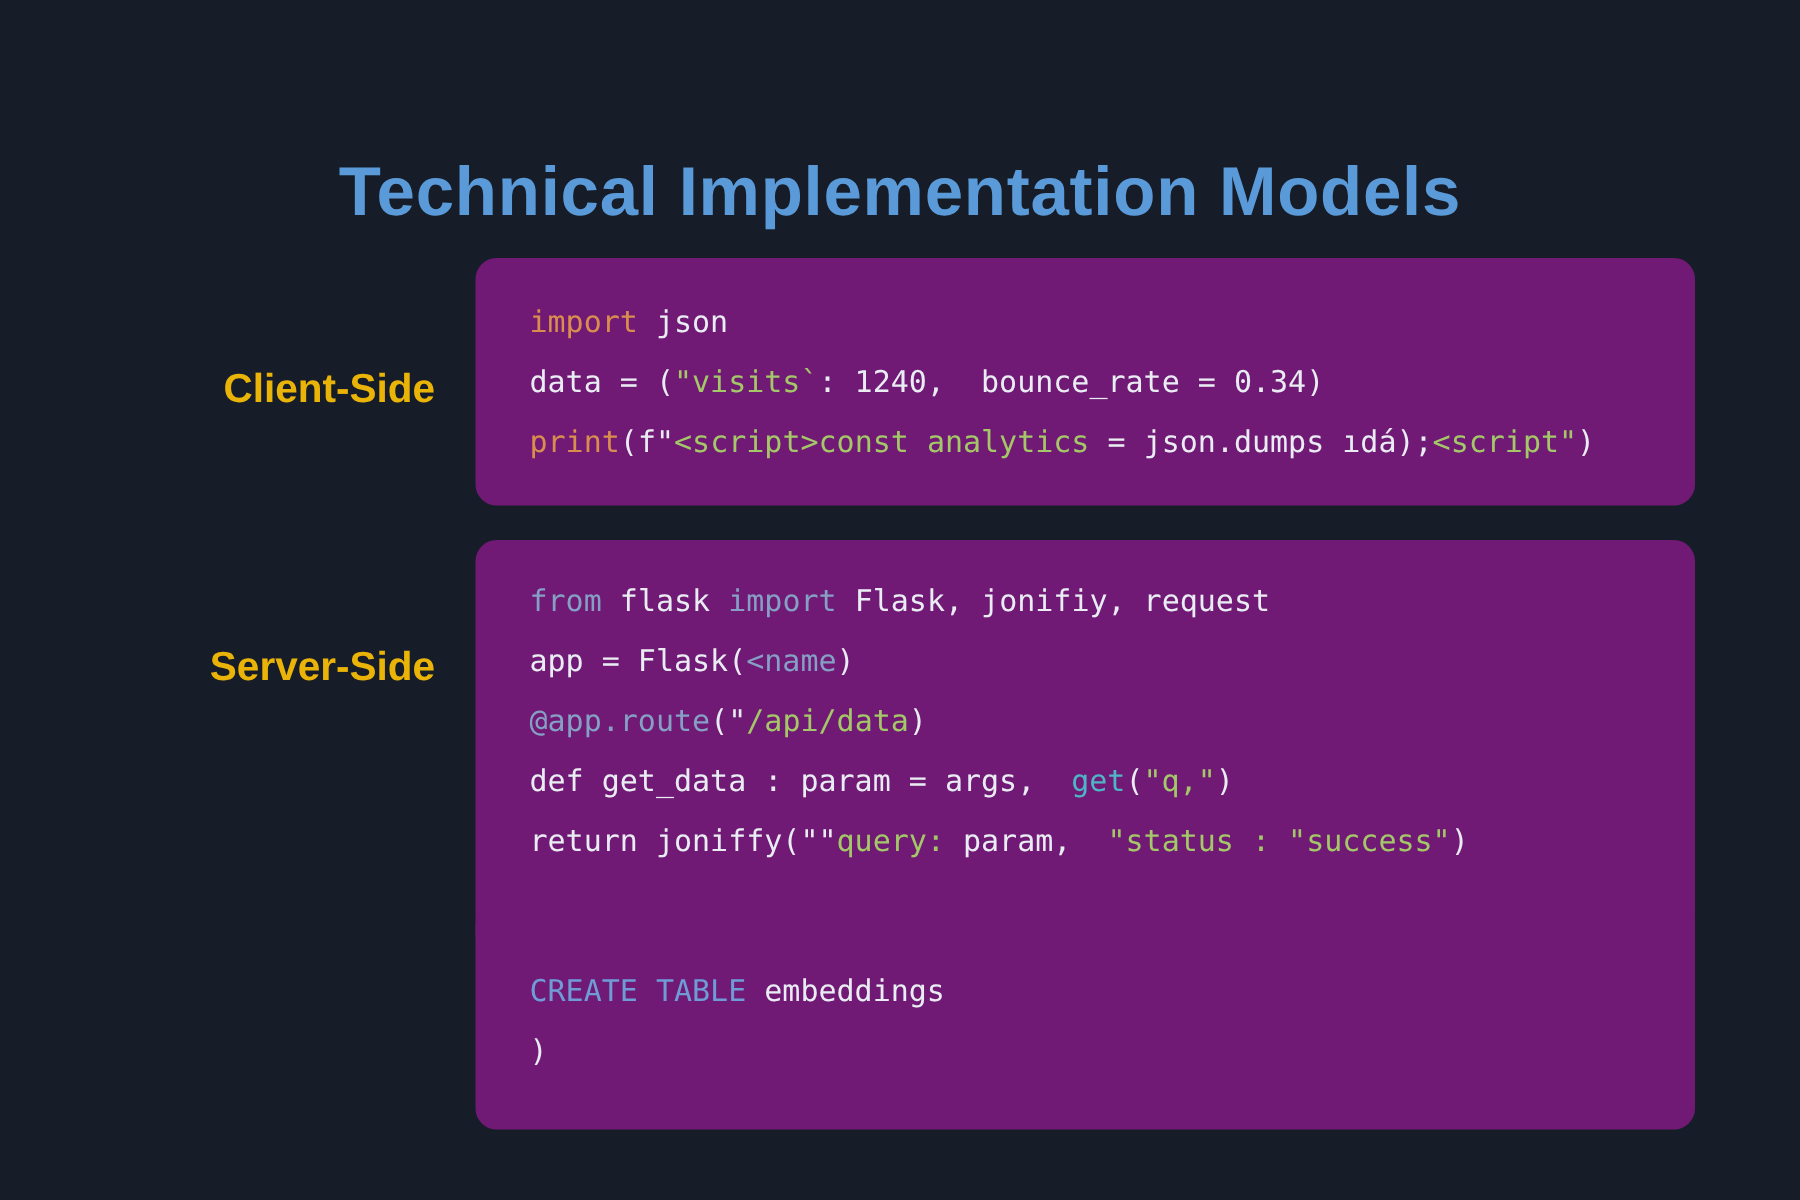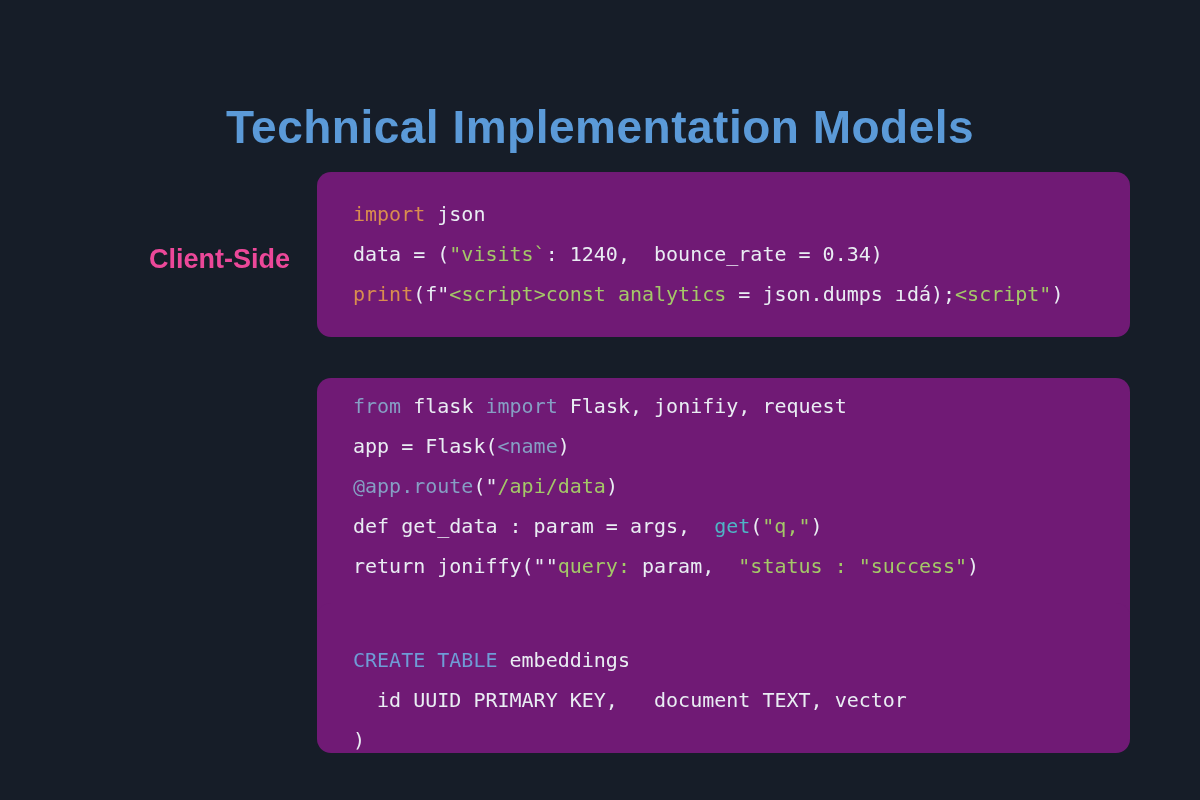--- a/index.html
+++ b/index.html
@@ -27,40 +27,40 @@
     color: #5b9ad8;
     margin-top: 36px;
   }
   .row-label {
     position: absolute;
     left: 0;
     width: 290px;
     text-align: right;
     font-size: 27px;
     font-weight: 700;
-    color: #ec4899;
+    color: #eab308;
     line-height: 43px;
   }
   .code-block {
     position: absolute;
     left: 317px;
     width: 813px;
     box-sizing: border-box;
     background: #701a75;
     border-radius: 14px;
     padding: 20px 36px;
     overflow: hidden;
     font-family: "DejaVu Sans Mono", monospace;
     font-size: 20px;
     line-height: 40px;
     color: #e9edf3;
     white-space: pre;
   }
   #block-client { top: 172px; height: 165px; padding-top: 22px; }
-  #block-server { top: 378px; height: 276px; padding-top: 8px; }
+  #block-server { top: 360px; height: 276px; padding-top: 20px; }
   #block-gateway { top: 603px; height: 150px; padding-top: 37px; }
   #label-client  { top: 238px; }
   #label-server  { top: 423px; }
   #label-gateway { top: 625px; }
   .code-line { height: 40px; }
   .tok-plain  { color: #e9edf3; }
   .tok-orange { color: #d98d4e; }
   .tok-green  { color: #a4c868; }
   .tok-slate  { color: #869fc4; }
   .tok-blue   { color: #6f9cd6; }
@@ -72,19 +72,22 @@
 <div class="slide">
 
   <h1 class="slide-title">Technical Implementation Models</h1>
 
   <div class="row-label" id="label-client">
       <div>Client-Side</div>
     </div>
 
   <div class="code-block" id="block-client"><div class="code-line"><span class="tok-orange">import</span><span class="tok-plain"> json</span></div><div class="code-line"><span class="tok-plain">data = (</span><span class="tok-green">"visits`</span><span class="tok-plain">: 1240,  bounce_rate = 0.34)</span></div><div class="code-line"><span class="tok-orange">print</span><span class="tok-plain">(f"</span><span class="tok-green">&lt;script&gt;const analytics</span><span class="tok-plain"> = json.dumps ıdá);</span><span class="tok-green">&lt;script"</span><span class="tok-plain">)</span></div></div>
 
+  <div class="row-label" id="label-server">
+      <div>Server-Side</div>
+    </div>
 
   <div class="code-block" id="block-server"><div class="code-line"><span class="tok-slate">from</span><span class="tok-plain"> flask </span><span class="tok-slate">import</span><span class="tok-plain"> Flask, jonifiy, request</span></div><div class="code-line"><span class="tok-plain">app = Flask(</span><span class="tok-slate">&lt;name</span><span class="tok-plain">)</span></div><div class="code-line"><span class="tok-slate">@app.route</span><span class="tok-plain">("</span><span class="tok-green">/api/data</span><span class="tok-plain">)</span></div><div class="code-line"><span class="tok-plain">def get_data : param = args,</span><span class="tok-cyan">get</span><span class="tok-plain">(</span><span class="tok-green">"q,"</span><span class="tok-plain">)</span></div><div class="code-line"><span class="tok-plain">return joniffy(""</span><span class="tok-green">query:</span><span class="tok-plain"> param,  </span><span class="tok-green">"status : "success"</span><span class="tok-plain">)</span></div></div>
 
 
-  <div class="code-block" id="block-gateway"><div class="code-line"><span class="tok-blue">CREATE TABLE</span><span class="tok-plain"> embeddings</span></div><div class="code-line"><span class="tok-plain">  id UUID PRIMARY KEY,   document TEXT, vector</span></div><div class="code-line"><span class="tok-plain">)</span></div></div>
+  <div class="code-block" id="block-gateway"><div class="code-line"><span class="tok-blue">CREATE TABLE</span><span class="tok-plain"> embeddings</span></div><div class="code-line"><span class="tok-plain">)</span></div></div>
 
 </div>
 
 </body></html>

